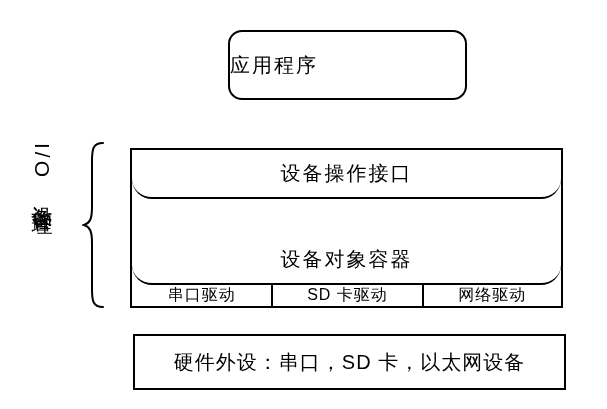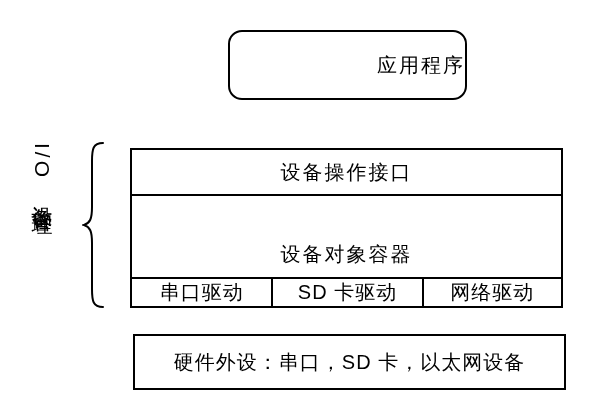--- a/index.html
+++ b/index.html
@@ -12,45 +12,45 @@
     color: #000000;
     overflow: hidden;
   }
   .top-box {
     position: absolute;
     left: 228px; top: 30px;
     width: 239px; height: 70px;
     border: 2.5px solid #000;
     border-radius: 14px;
     box-sizing: border-box;
-    display: flex; align-items: center; justify-content: flex-end;
+    display: flex; align-items: center; justify-content: flex-start;
     font-size: 20px;
     letter-spacing: 2px;
   }
   .stack {
     position: absolute;
     left: 130px; top: 148px;
     width: 433px; height: 160px;
     border: 2px solid #000;
     box-sizing: border-box;
     display: flex; flex-direction: column;
   }
   .stack-row {
     display: flex; align-items: center; justify-content: center;
     font-size: 20px;
     letter-spacing: 2px;
     box-sizing: border-box;
   }
-  .stack-row.bordered { border-bottom: 2px solid #000; }
+  .stack-row.bordered { border-bottom: 2px solid #000; border-radius: 20px; }
   .row-iface { height: 54px; }
   .row-container { height: 55px; margin-top: 36px; }
   .row-drivers { flex: 1; padding: 0; align-items: stretch; }
   .driver-cell {
     display: flex; align-items: center; justify-content: center;
-    font-size: 20px;
+    font-size: 16px;
     letter-spacing: 1px;
     box-sizing: border-box;
   }
   .driver-cell.divided { border-right: 2px solid #000; }
   .cell-serial  { flex: 142 0 0; }
   .cell-sd      { flex: 151 0 0; }
   .cell-network { flex: 140 0 0; }
   .bottom-box {
     position: absolute;
     left: 133px; top: 334px;

